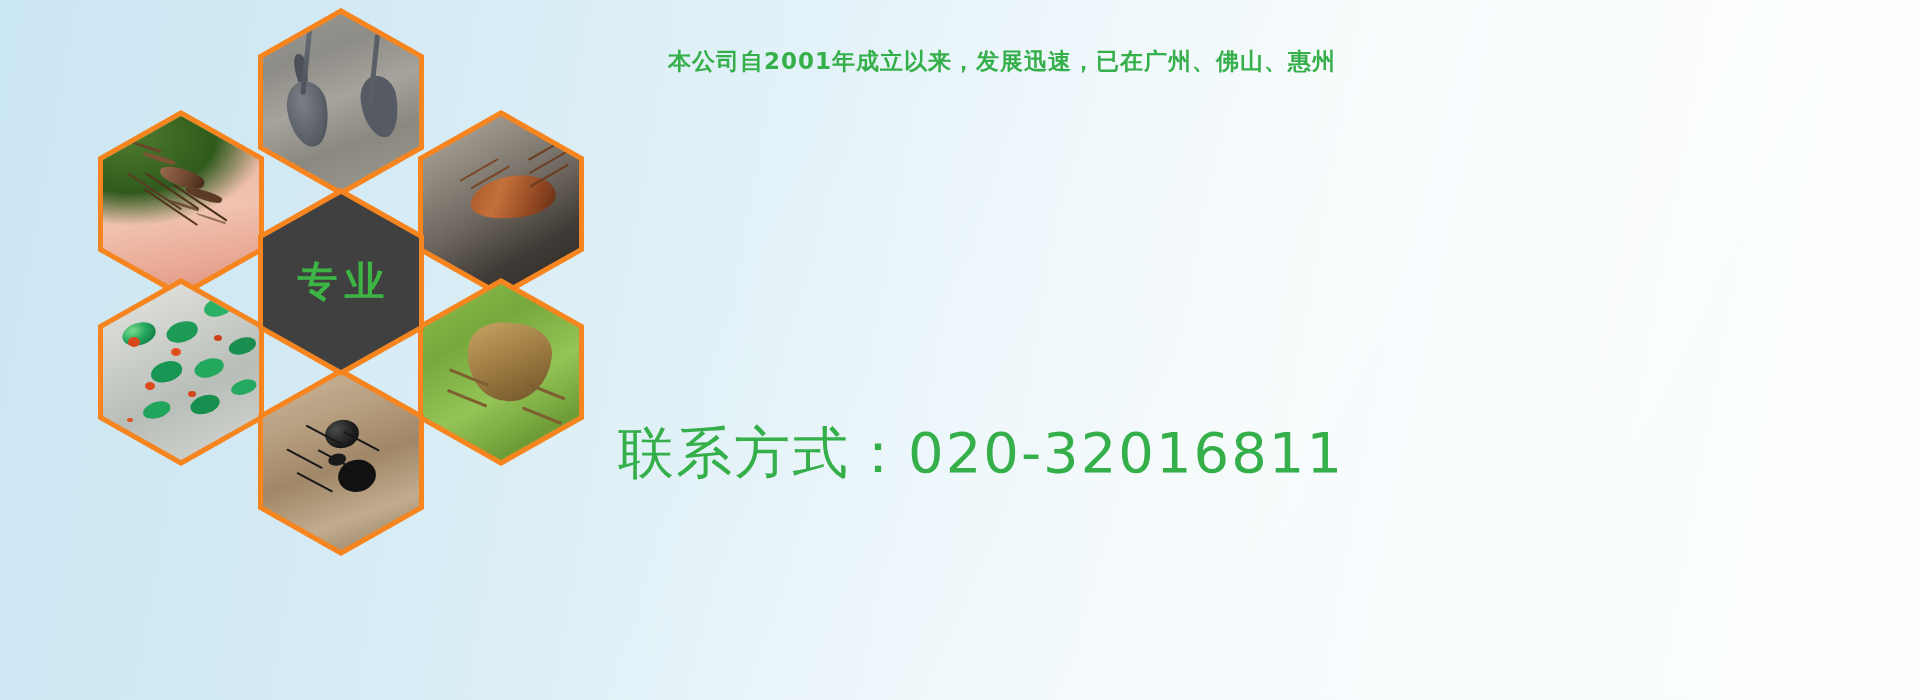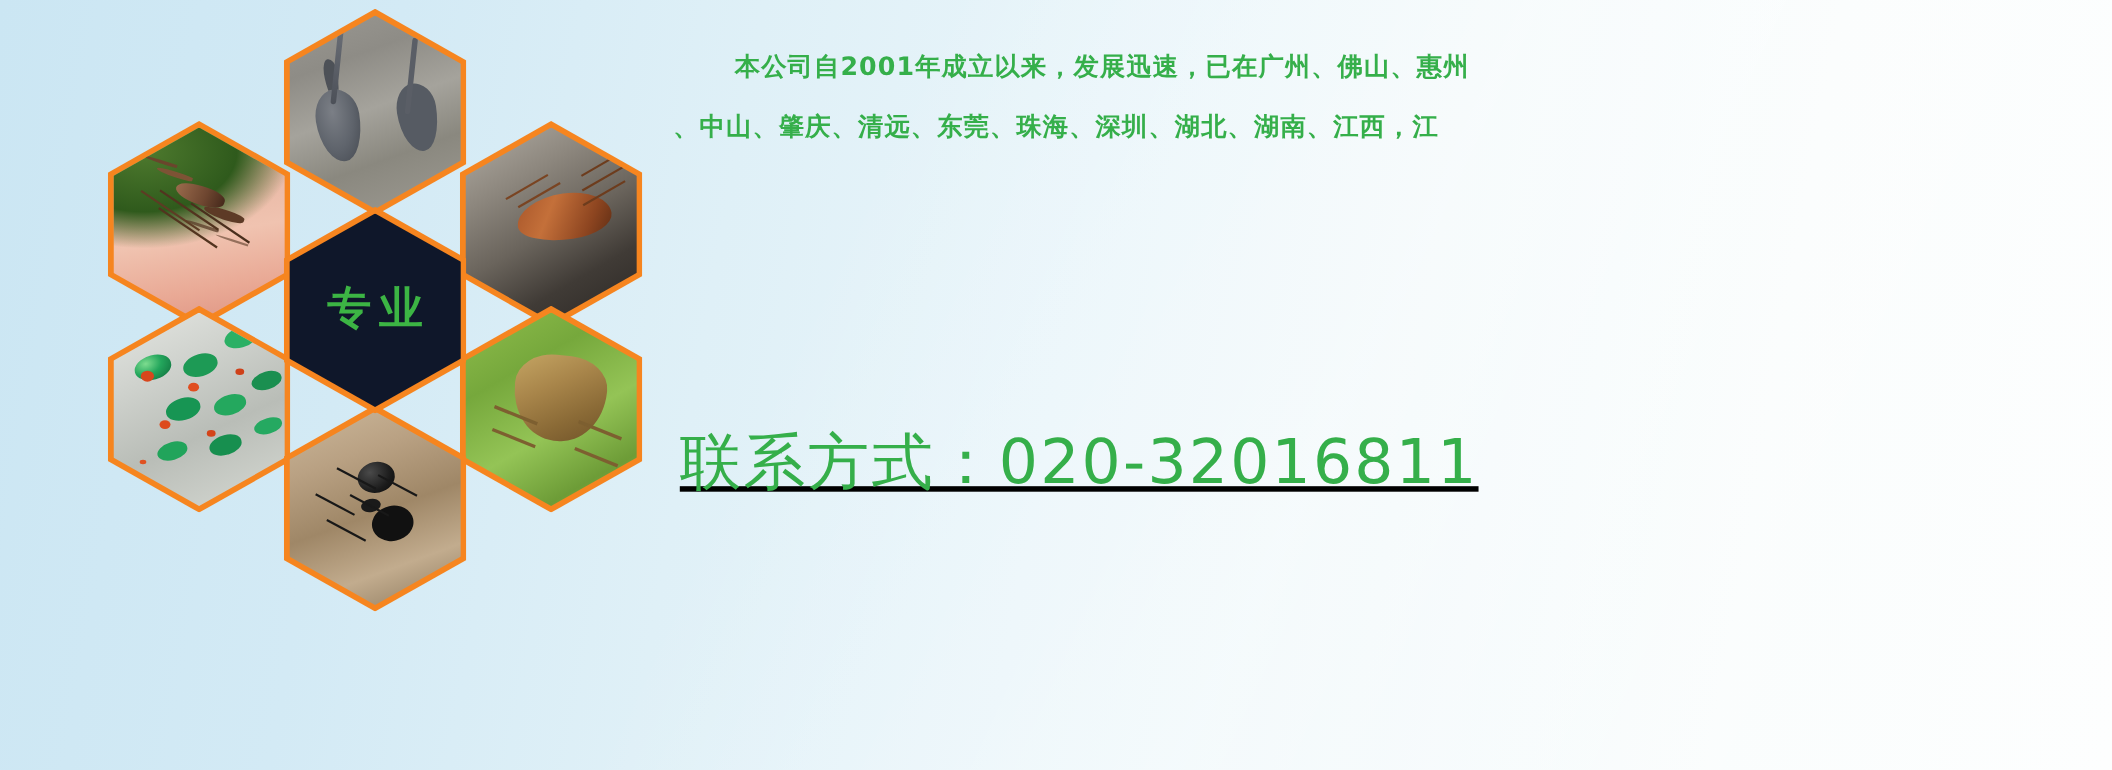--- a/index.html
+++ b/index.html
@@ -72,21 +72,21 @@
   .hex-top        { left: 168px; top: 8px;   }
   .hex-upper-left { left: 8px;   top: 110px; }
   .hex-upper-right{ left: 328px; top: 110px; }
   .hex-center     { left: 168px; top: 188px; }
   .hex-lower-left { left: 8px;   top: 278px; }
   .hex-lower-right{ left: 328px; top: 278px; }
   .hex-bottom     { left: 168px; top: 368px; }
 
   
   .hex-center .inner {
-    background: #0f172a;
+    background: #404040;
     display: flex;
     flex-direction: column;
     align-items: center;
     justify-content: center;
   }
   .slogan-line {
     color: #3cb544;
     font-size: 40px;
     font-weight: 700;
     letter-spacing: 7px;
@@ -317,23 +317,22 @@
     line-height: 55px;
     letter-spacing: 1px;
     white-space: pre;
     font-family: "DejaVu Sans", "Liberation Sans", sans-serif;
   }
   .para-line.first { text-indent: 56px; }
 
   #contact {
     position: absolute;
     left: 618px;
-    top: 382px;
+    top: 414px;
     width: 1290px;
-    text-decoration: underline;
   }
   .contact-line {
     color: #35af4a;
     font-size: 56px;
     font-weight: 400;
     line-height: 78px;
     letter-spacing: 2px;
     white-space: pre;
     font-family: "DejaVu Sans", "Liberation Sans", sans-serif;
   }
@@ -385,19 +384,18 @@
 
     <div class="hex hex-center">
       <div class="inner">
         <div class="slogan-line">专业</div>
       </div>
     </div>
   </div>
 
   <div id="copy">
     <div class="para-line first">本公司自2001年成立以来，发展迅速，已在广州、佛山、惠州</div>
-    <div class="para-line">、中山、肇庆、清远、东莞、珠海、深圳、湖北、湖南、江西，江</div>
   </div>
 
   <div id="contact">
     <div class="contact-line">联系方式：020-32016811</div>
   </div>
 </div>
 
 </body></html>

